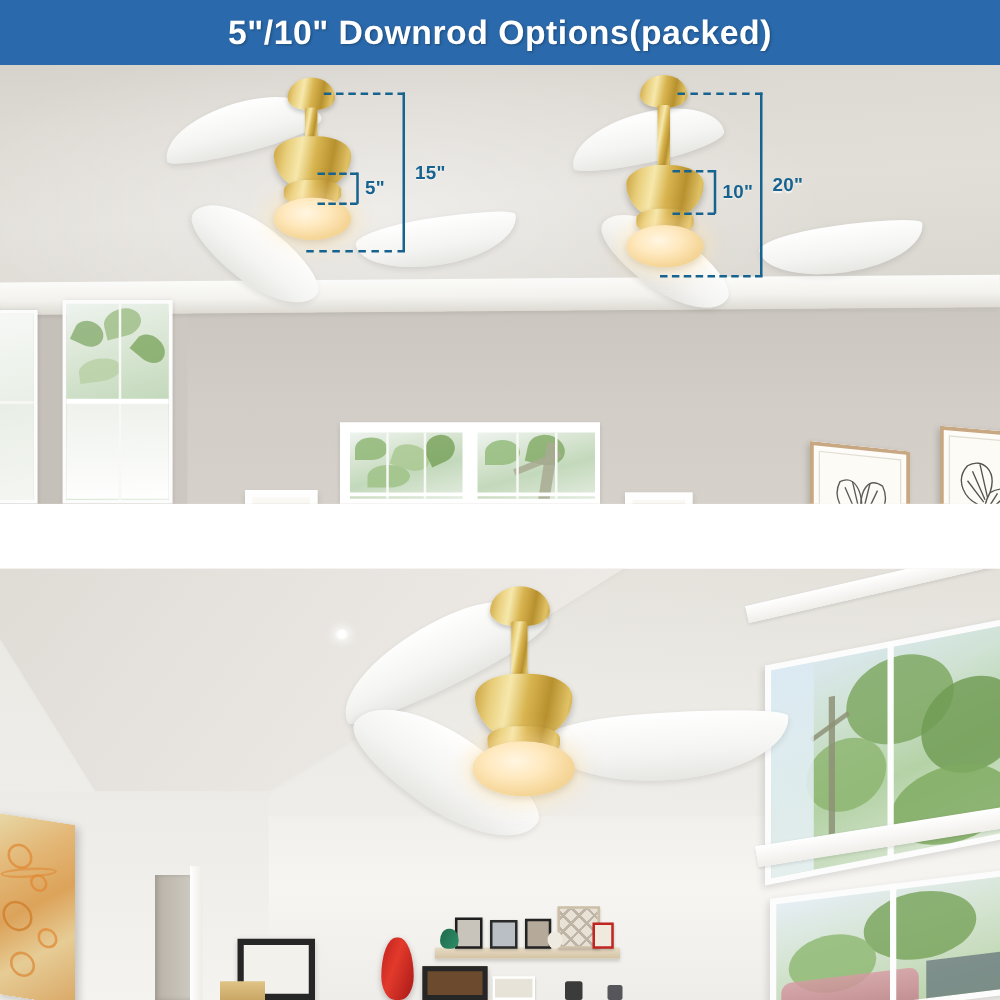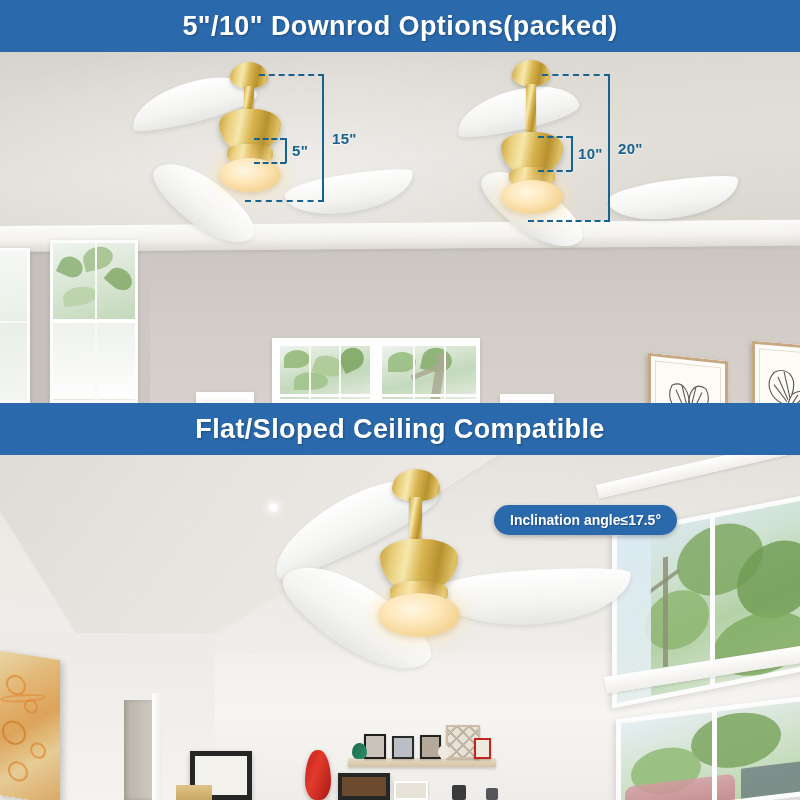--- a/index.html
+++ b/index.html
@@ -306,21 +306,20 @@
         <div class="tree" style="left:70px; top:4px;  width:90px; height:54px; background:#79a45c;"></div>
         <div class="tree" style="left:10px; top:30px; width:70px; height:46px; background:#8fb873;"></div>
         <div style="position:absolute; left:4px; bottom:0; width:110px; height:26px;
                     background:linear-gradient(180deg,#d89aa4,#c47f8c); opacity:.8; border-radius:8px 8px 0 0;"></div>
         <div style="position:absolute; left:120px; bottom:0; width:76px; height:30px;
                     background:#5f6f78; opacity:.7;"></div>
       </div>
       <div class="mullion-v" style="left:96px; background:#fdfdfd; width:5px;"></div>
     </div>
 
-    <div class="badge" style="left:494px; top:50px;">Inclination angle≤17.5°</div>
 
     <div class="fan" style="left:250px; top:10px; width:360px; height:190px;">
 
       <div class="blade" style="left:12px; top:33px; width:180px; height:52px; transform:rotate(-26deg);
                   border-radius:58% 42% 50% 50% / 82% 74% 26% 18%;"></div>
       <div class="blade" style="left:186px; top:105px; width:196px; height:54px; transform:rotate(-4deg);
                   border-radius:42% 58% 50% 50% / 26% 18% 82% 74%;"></div>
       <div class="blade" style="left:24px; top:122px; width:166px; height:62px; transform:rotate(34deg);
                   border-radius:50% 50% 50% 50% / 62% 38% 62% 38%;"></div>
 
@@ -382,17 +381,14 @@
     <div style="position:absolute; left:486px; top:333px; width:12px; height:12px;
                 background:#55555a; border-radius:2px;"></div>
     <div style="position:absolute; left:176px; top:330px; width:36px; height:15px;
                 background:linear-gradient(180deg,#e0c487,#c9a765);"></div>
   </div>
 
   <div class="banner" id="banner-top">
     <span class="banner-text">5"/10" Downrod Options(packed)</span>
   </div>
 
-  <div class="banner" id="banner-mid">
-    <span class="banner-text">Flat/Sloped Ceiling Compatible</span>
-  </div>
 
 </div>
 
 </body></html>

